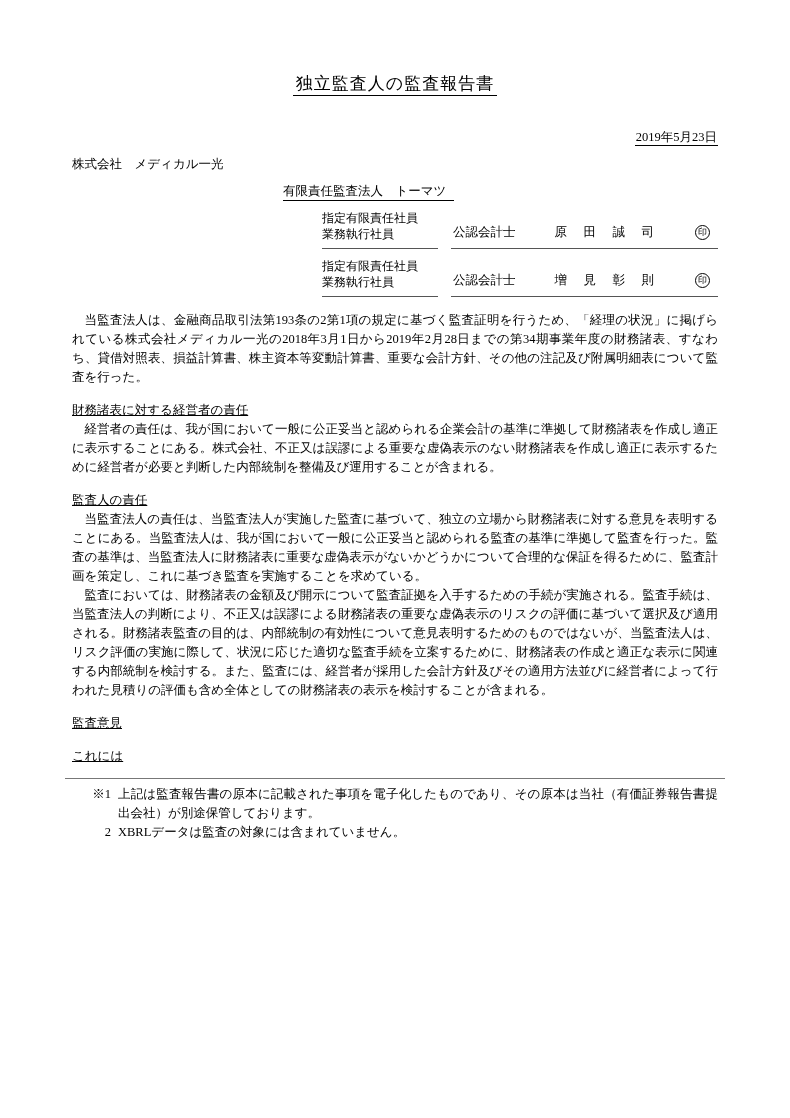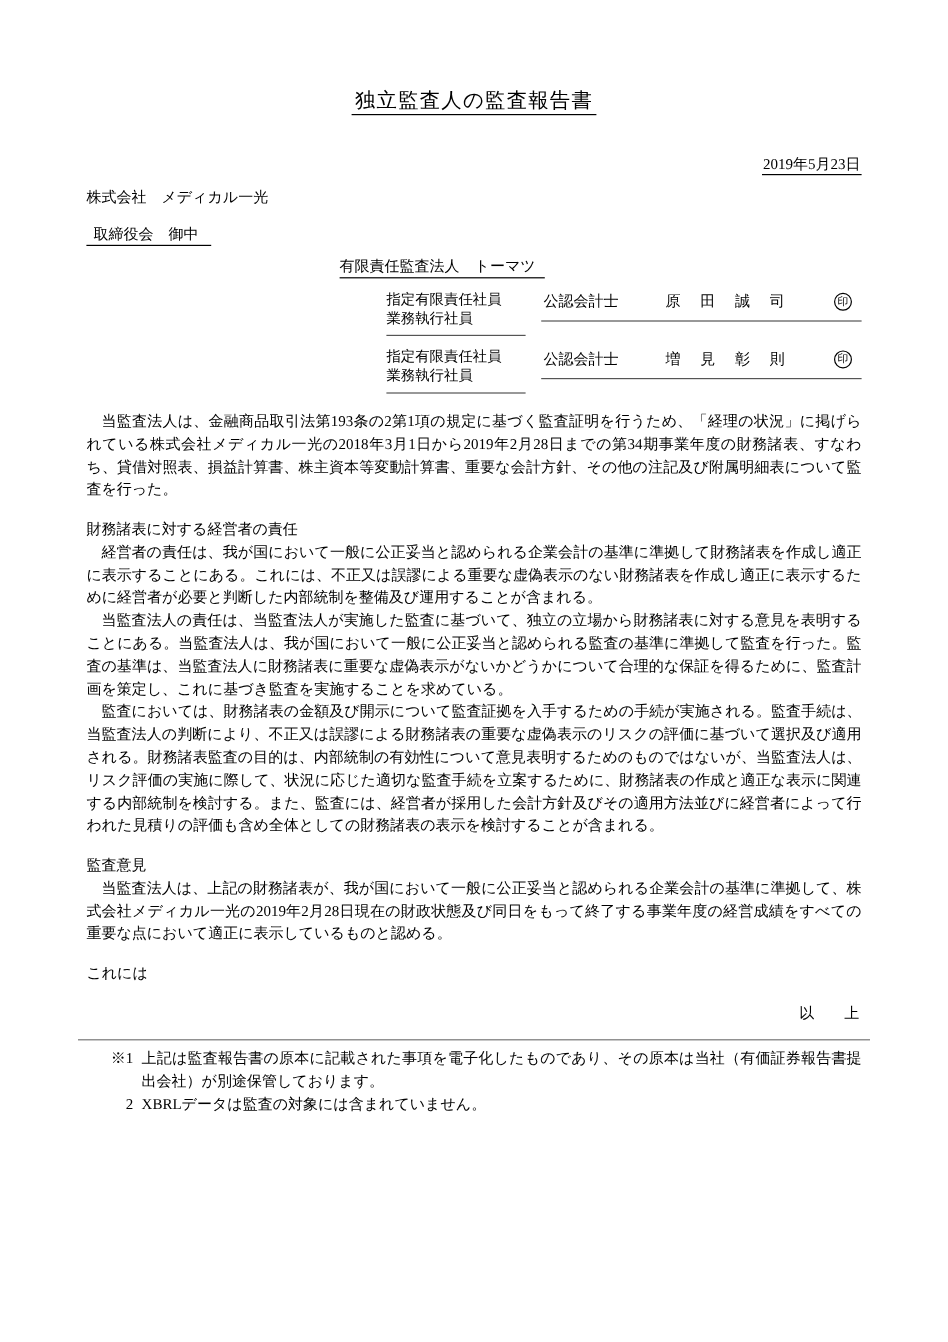--- a/index.html
+++ b/index.html
@@ -20,21 +20,21 @@
   .title span { border-bottom:1.2px solid #000; padding:0 3px 2px 3px; }
   .date-row { text-align:right; margin-top:32px; }
   .date-row span { border-bottom:1px solid #000; padding:0 1px 1px 1px; }
   .company { margin-top:8px; }
   .board { margin-top:12px; }
   .board span { border-bottom:1px solid #000; padding:0 10px 2px 6px; }
   .firm { margin-top:8px; margin-left:211px; }
   .firm span { border-bottom:1px solid #000; padding:0 8px 2px 0;margin-top:40px; }
   
   .sig-block { margin-top:4px; margin-left:250px; }
-  .sig-row { display:flex; align-items:flex-start; gap:13px; margin-top:10px; }
+  .sig-row { display:flex; align-items:flex-end; gap:13px; margin-top:10px; }
   .sig-role {
     width:116px; flex:none;
     border-bottom:1px solid #555;
     font-size:12px; line-height:15.5px;
     padding-bottom:6px;
   }
   .sig-line {
     flex:1;
     border-bottom:1px solid #555;
     display:flex; align-items:center; justify-content:space-between;
@@ -43,21 +43,21 @@
   .sig-name { letter-spacing:2px; }
   .seal {
     display:inline-flex; width:15px; height:15px; flex:none;
     border:1px solid #000; border-radius:50%;
     align-items:center; justify-content:center;
     font-size:9px; line-height:1;
   }
   
   .body { margin-top:14px; }
   .para { text-indent:1em; }
-  .sec-heading { margin-top:14px; font-weight:400; font-size:12.5px; }
+  .sec-heading { margin-top:14px; font-weight:400; font-size:12.5px;text-decoration:underline; }
   .closing { text-align:right; margin-top:14px; padding-right:2px; }
   
   .foot-rule { border:none; border-top:1px solid #777; margin:12px -7px 0 -7px; }
   .footnotes { margin-top:6px; }
   .fn-row { display:flex; }
   .fn-marker { width:46px; flex:none; text-align:right; padding-right:7px; }
   .fn-text { flex:1; text-align:justify; }
 </style>
 </head>
 <body>
@@ -67,23 +67,20 @@
   <h1 class="title">
     <span>独立監査人の監査報告書</span>
   </h1>
 
   <div class="date-row">
     <span>2019年5月23日</span>
   </div>
 
   <div class="company">株式会社　メディカル一光</div>
 
-  <div class="board">
-    <span>取締役会　御中</span>
-  </div>
 
   <div class="firm">
     <span>有限責任監査法人　トーマツ</span>
   </div>
 
   <div class="sig-block">
 
     <div class="sig-row">
       <div class="sig-role">
         <div>指定有限責任社員</div>
@@ -108,31 +105,30 @@
       </div>
     </div>
 
   </div>
 
   <div class="body">
 
     <p class="para">当監査法人は、金融商品取引法第193条の2第1項の規定に基づく監査証明を行うため、「経理の状況」に掲げられている株式会社メディカル一光の2018年3月1日から2019年2月28日までの第34期事業年度の財務諸表、すなわち、貸借対照表、損益計算書、株主資本等変動計算書、重要な会計方針、その他の注記及び附属明細表について監査を行った。</p>
 
     <h2 class="sec-heading">財務諸表に対する経営者の責任</h2>
-    <p class="para">経営者の責任は、我が国において一般に公正妥当と認められる企業会計の基準に準拠して財務諸表を作成し適正に表示することにある。これには、不正又は誤謬による重要な虚偽表示のない財務諸表を作成し適正に表示するために経営者が必要と判断した内部統制を整備及び運用することが含まれる。</p>
+    <p class="para">経営者の責任は、我が国において一般に公正妥当と認められる企業会計の基準に準拠して財務諸表を作成し適正に表示することにある。株式会社、不正又は誤謬による重要な虚偽表示のない財務諸表を作成し適正に表示するために経営者が必要と判断した内部統制を整備及び運用することが含まれる。</p>
 
+    <h2 class="sec-heading">監査人の責任</h2>
     <p class="para">当監査法人の責任は、当監査法人が実施した監査に基づいて、独立の立場から財務諸表に対する意見を表明することにある。当監査法人は、我が国において一般に公正妥当と認められる監査の基準に準拠して監査を行った。監査の基準は、当監査法人に財務諸表に重要な虚偽表示がないかどうかについて合理的な保証を得るために、監査計画を策定し、これに基づき監査を実施することを求めている。</p>
     <p class="para">監査においては、財務諸表の金額及び開示について監査証拠を入手するための手続が実施される。監査手続は、当監査法人の判断により、不正又は誤謬による財務諸表の重要な虚偽表示のリスクの評価に基づいて選択及び適用される。財務諸表監査の目的は、内部統制の有効性について意見表明するためのものではないが、当監査法人は、リスク評価の実施に際して、状況に応じた適切な監査手続を立案するために、財務諸表の作成と適正な表示に関連する内部統制を検討する。また、監査には、経営者が採用した会計方針及びその適用方法並びに経営者によって行われた見積りの評価も含め全体としての財務諸表の表示を検討することが含まれる。</p>
 
     <h2 class="sec-heading">監査意見</h2>
-    <p class="para">当監査法人は、上記の財務諸表が、我が国において一般に公正妥当と認められる企業会計の基準に準拠して、株式会社メディカル一光の2019年2月28日現在の財政状態及び同日をもって終了する事業年度の経営成績をすべての重要な点において適正に表示しているものと認める。</p>
 
     <h2 class="sec-heading">これには</h2>
 
-    <div class="closing">以　　上</div>
 
   </div>
 
   <hr class="foot-rule">
 
   <div class="footnotes">
     <div class="fn-row">
       <div class="fn-marker">※1</div>
       <div class="fn-text">上記は監査報告書の原本に記載された事項を電子化したものであり、その原本は当社（有価証券報告書提出会社）が別途保管しております。</div>
     </div>

